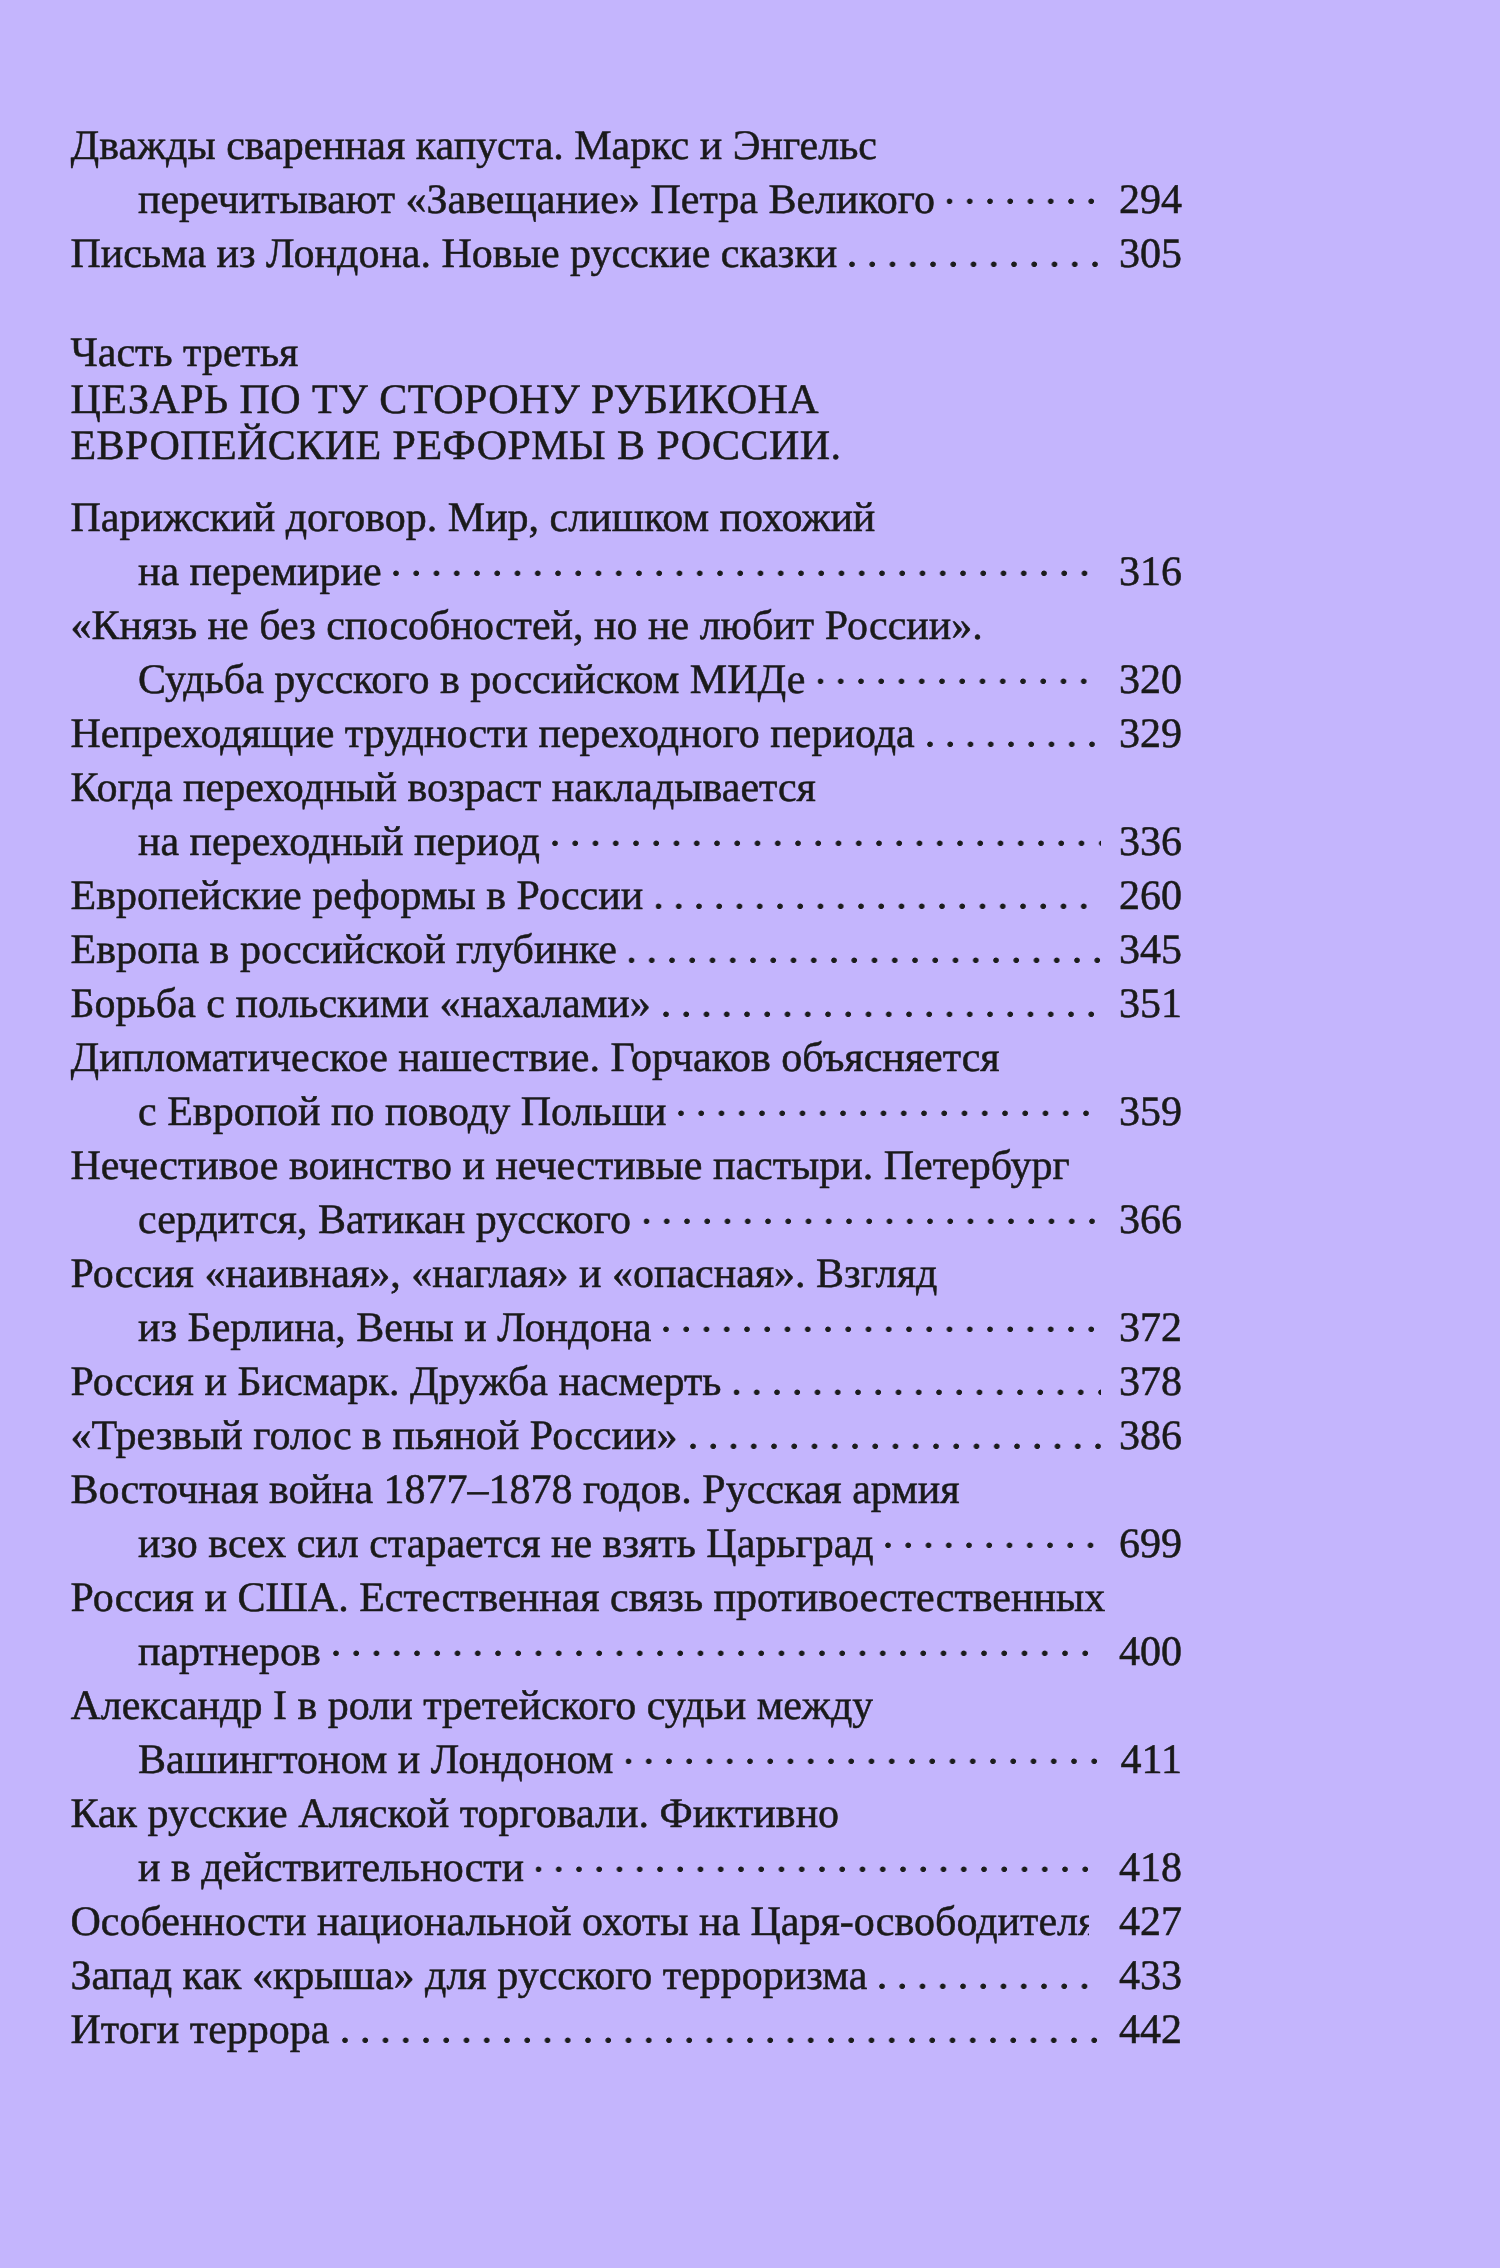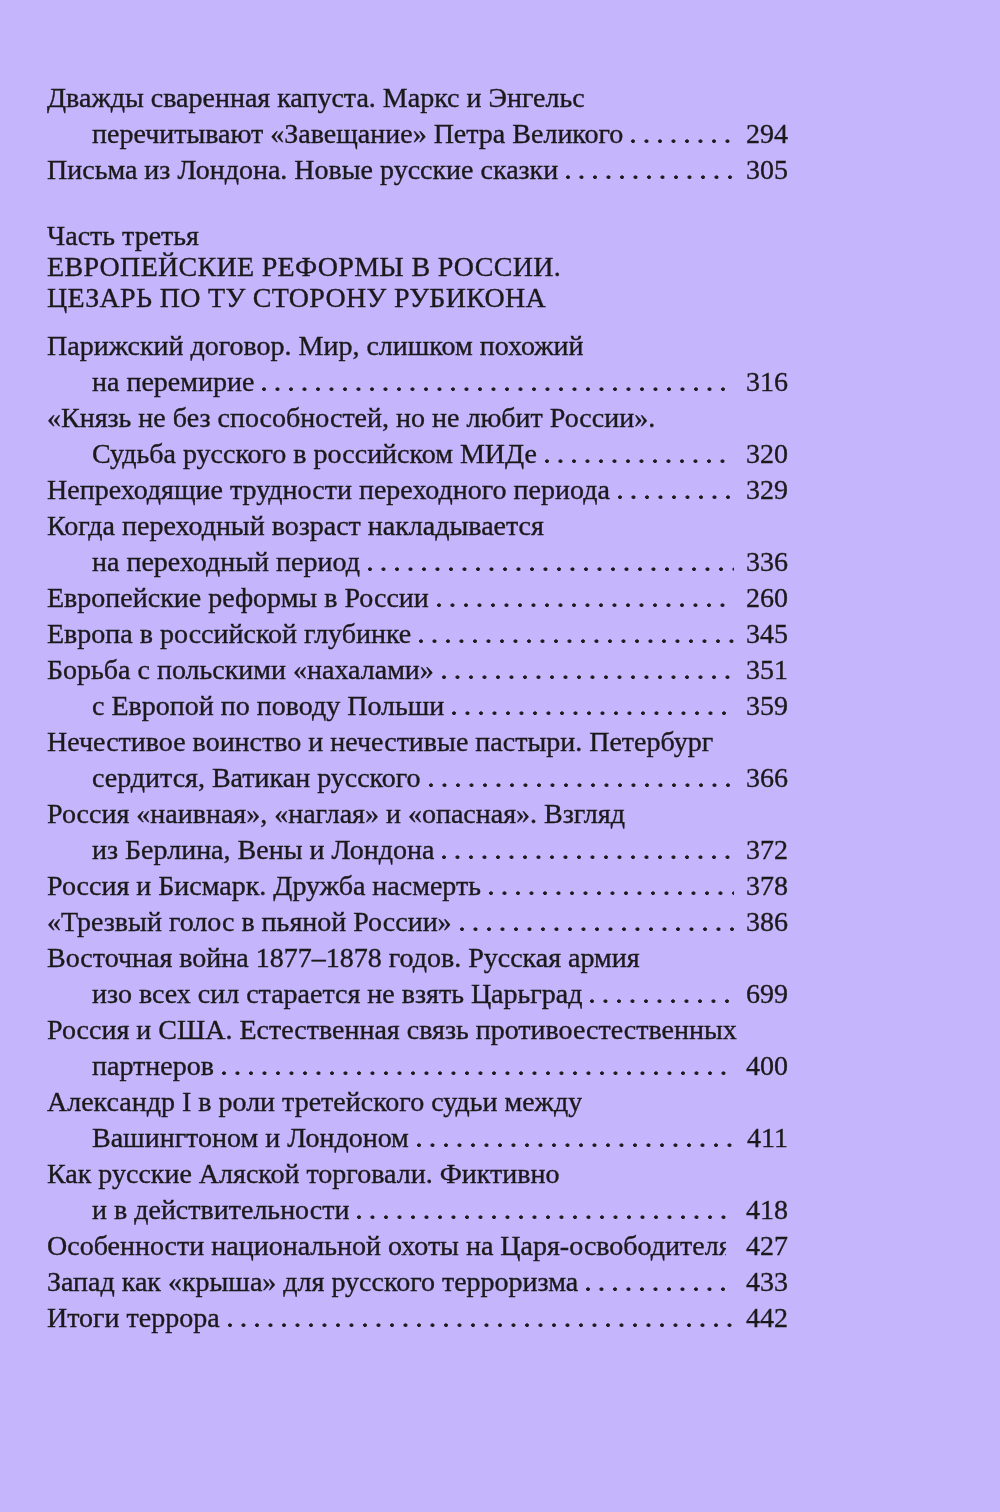--- a/index.html
+++ b/index.html
@@ -22,20 +22,21 @@
   }
   .toc-list .row {
     display: flex;
     align-items: baseline;
     font-size: 28px;
     line-height: 36px;
     white-space: nowrap;
   }
   .toc-list .row.indent {
     padding-left: 45px;
+    align-items: center;
   }
   .toc-list .t {
     flex: 0 1 auto;
     overflow: hidden;
   }
   .leader {
     flex: 1 1 0;
     min-width: 0;
     height: 4px;
     margin: 0 10px 0 8px;
@@ -80,22 +81,22 @@
           <div class="row">
             <span class="t">Письма из Лондона. Новые русские сказки</span>
             <span class="leader"></span>
             <span class="pg">305</span>
           </div>
         </div>
       </div>
 
     <div class="heading">
       <div class="part">Часть третья</div>
+      <div class="caps">ЦЕЗАРЬ ПО ТУ СТОРОНУ РУБИКОНА</div>
       <div class="caps">ЕВРОПЕЙСКИЕ РЕФОРМЫ В РОССИИ.</div>
-      <div class="caps">ЦЕЗАРЬ ПО ТУ СТОРОНУ РУБИКОНА</div>
     </div>
 
     <div class="toc-list">
         <div class="entry">
           <div class="row">
             <span class="t">Парижский договор. Мир, слишком похожий</span>
           </div>
           <div class="row indent">
             <span class="t">на перемирие</span>
             <span class="leader"></span>
@@ -144,20 +145,23 @@
           </div>
         </div>
         <div class="entry">
           <div class="row">
             <span class="t">Борьба с польскими «нахалами»</span>
             <span class="leader"></span>
             <span class="pg">351</span>
           </div>
         </div>
         <div class="entry">
+          <div class="row">
+            <span class="t">Дипломатическое нашествие. Горчаков объясняется</span>
+          </div>
           <div class="row indent">
             <span class="t">с Европой по поводу Польши</span>
             <span class="leader"></span>
             <span class="pg">359</span>
           </div>
         </div>
         <div class="entry">
           <div class="row">
             <span class="t">Нечестивое воинство и нечестивые пастыри. Петербург</span>
           </div>

